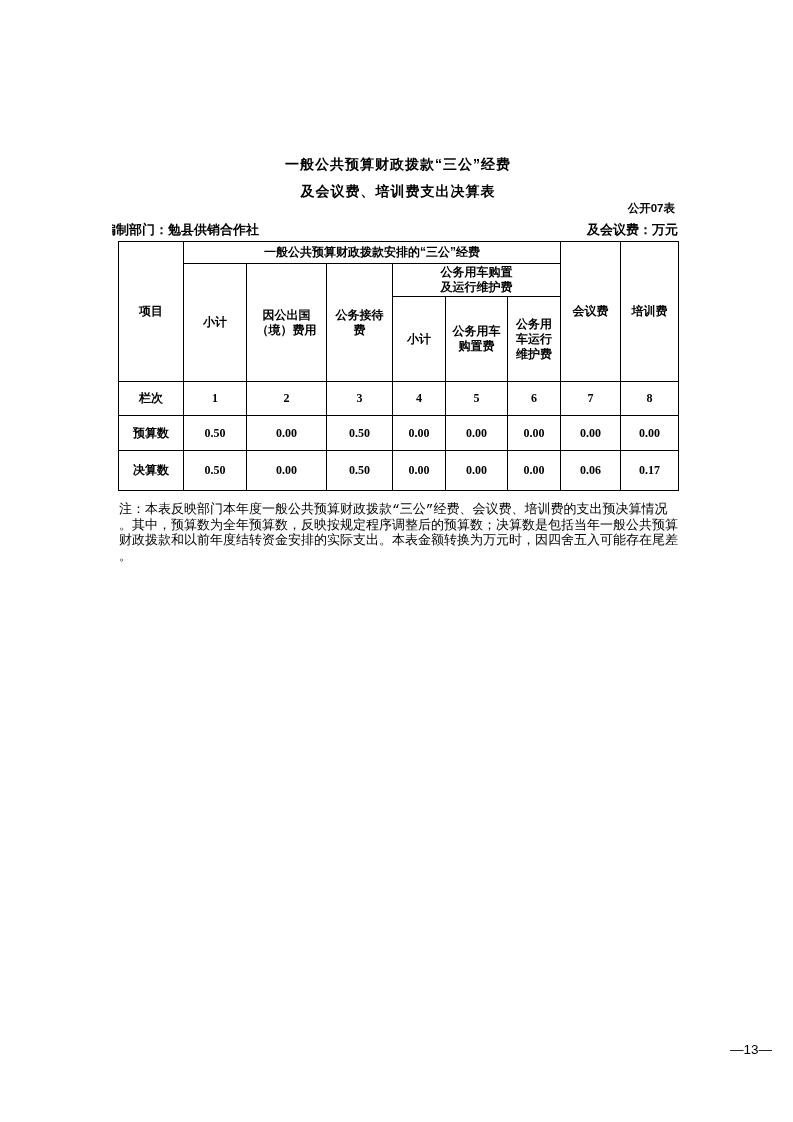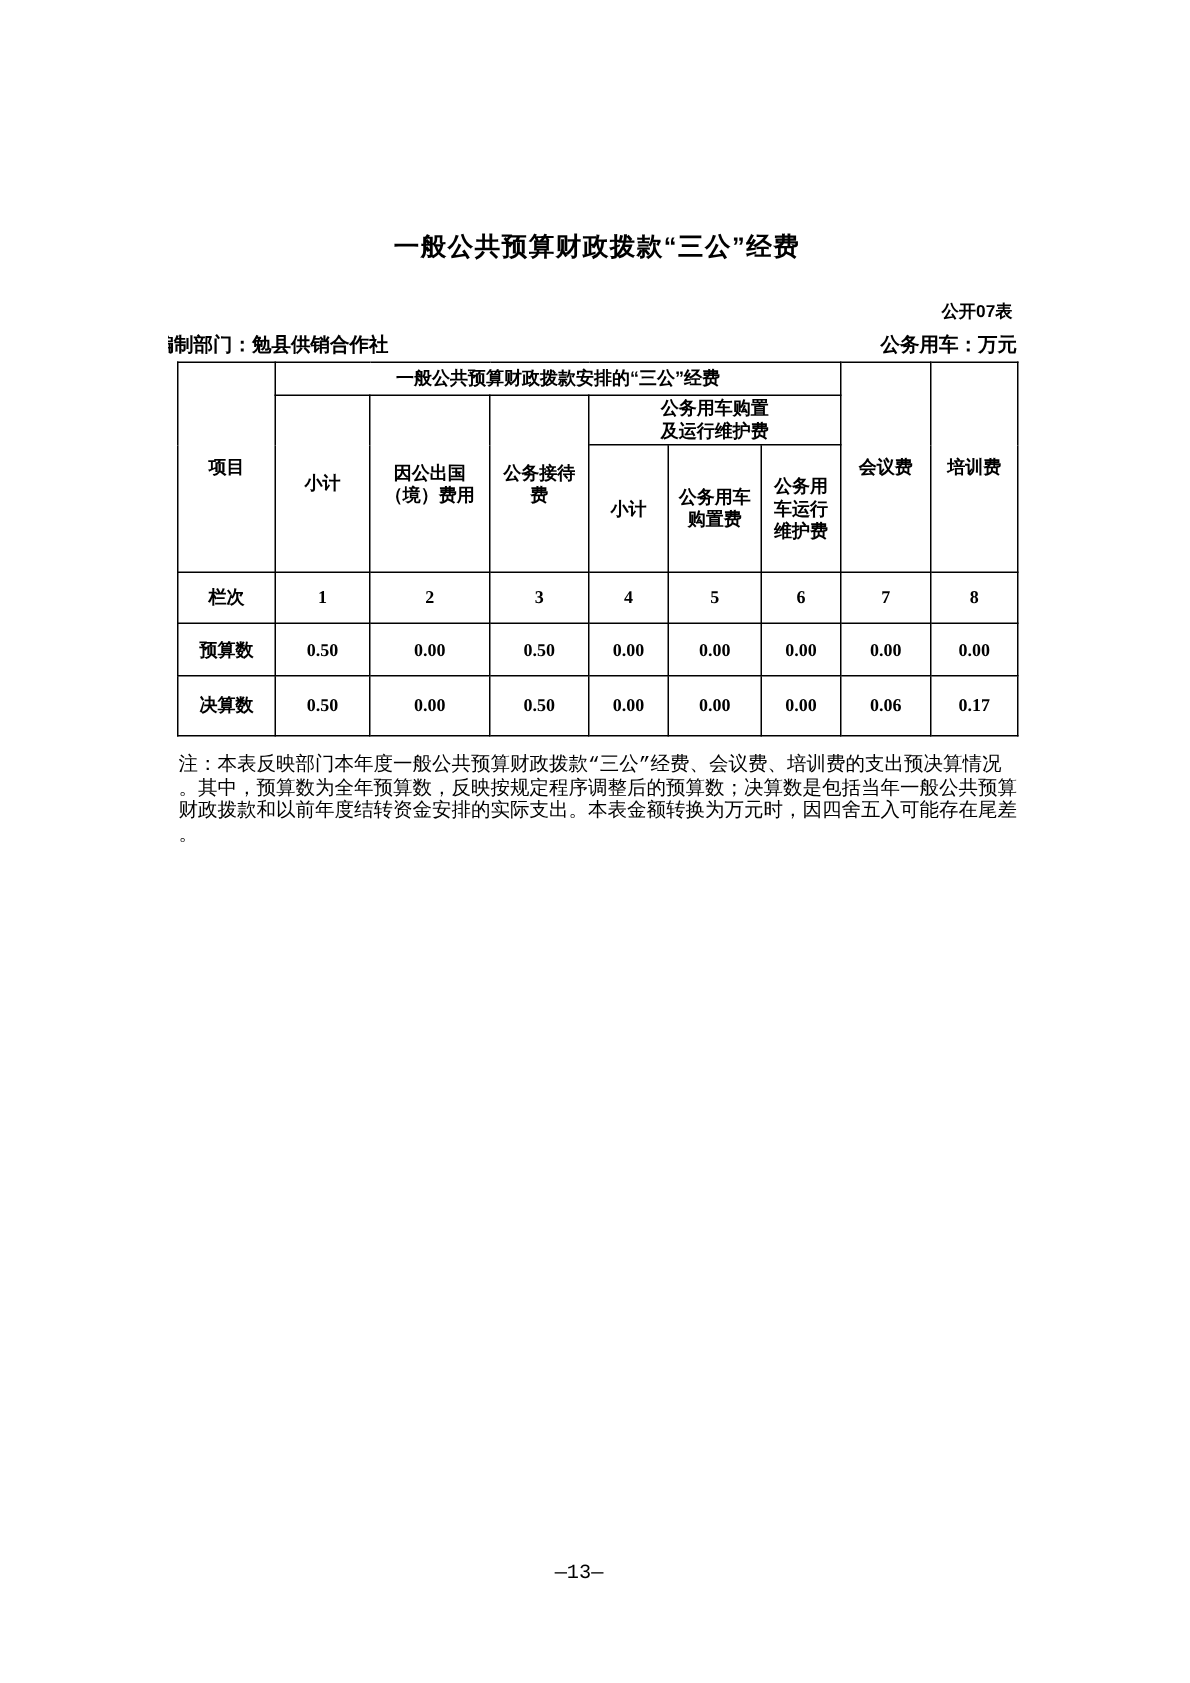--- a/index.html
+++ b/index.html
@@ -11,21 +11,21 @@
     color: #000000;
     overflow: hidden;
     font-family: "Liberation Sans", "DejaVu Sans", sans-serif;
   }
 
   .title-block {
     position: absolute;
     top: 151px; left: 118px; width: 560px;
     text-align: center;
     font-weight: bold;
-    font-size: 17px;
+    font-size: 14px;
     line-height: 27px;
     letter-spacing: 1px;
   }
 
   .table-code {
     position: absolute;
     top: 201px; left: 118px; width: 557px;
     text-align: right;
     font-weight: bold;
     font-size: 11.5px;
@@ -92,39 +92,40 @@
     top: 502px; left: 119px; width: 564px;
     font-family: Liberation Mono, monospace;
     font-size: 13px;
     line-height: 15.5px;
     white-space: pre-line;
   }
 
   .page-number {
     position: absolute;
     top: 1042px; left: 0; width: 772px;
-    text-align: center;
-    font-family: Liberation Mono, monospace;
+    text-align: right;
+    font-family: Liberation Sans, sans-serif;
     font-size: 13.5px;
   }
 </style>
 </head>
 <body>
 
 <div class="page">
 
   <div class="title-block">
     <div>一般公共预算财政拨款“三公”经费</div>
+    <div>及会议费、培训费支出决算表</div>
   </div>
 
   <div class="table-code">公开07表</div>
 
   <div class="meta-row">
     <span class="prepared-clip"><span>编制部门：勉县供销合作社</span></span>
-    <span>公务用车：万元</span>
+    <span>及会议费：万元</span>
   </div>
 
   <table class="budget-table">
     <colgroup>
       <col style="width:65px">
         <col style="width:63px">
         <col style="width:80px">
       <col style="width:66px">
         <col style="width:53px">
         <col style="width:62px">

